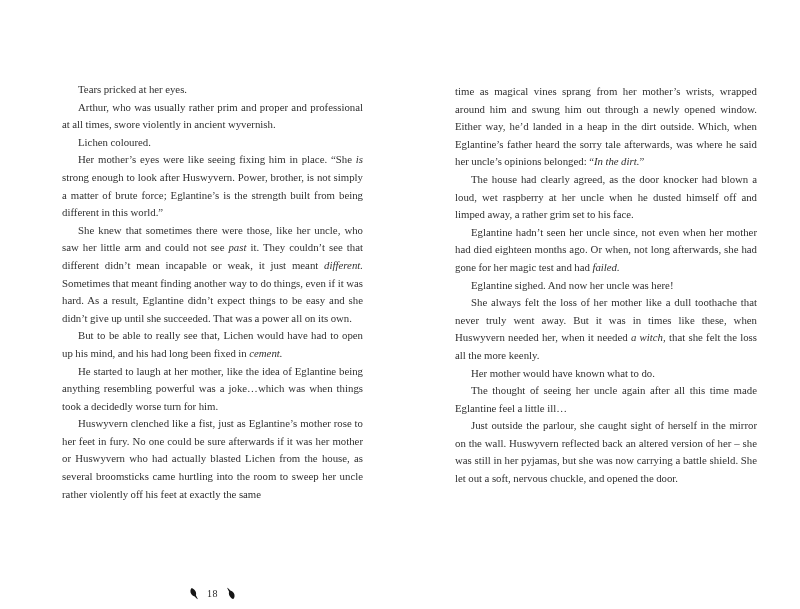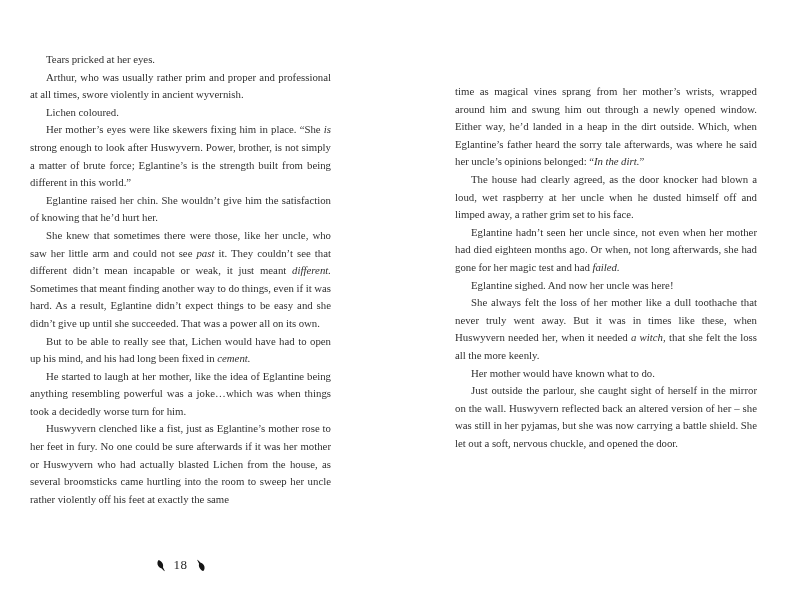--- a/index.html
+++ b/index.html
@@ -13,21 +13,21 @@
     position: relative;
     overflow: hidden;
     font-family: "Liberation Serif", "DejaVu Serif", serif;
     color: #303030;
   }
   .page {
     position: absolute;
     top: 51px;
     bottom: 0;
   }
-  #left-page  { left: 30px;  width: 301px; }
+  #left-page  { left: 62px;  width: 301px; margin-top: 30px; }
   #right-page { left: 455px; width: 302px; }
 
   .text-block {
     width: 100%;
   }
   p.para {
     margin: 0;
     font-size: 10.8px;
     line-height: 17.6px;
     text-align: justify;
@@ -42,43 +42,42 @@
     position: absolute;
     top: 506px;
     left: 0;
     width: 100%;
     display: flex;
     align-items: center;
     justify-content: center;
     gap: 8px;
   }
   .page-number {
-    font-size: 13px;
+    font-size: 10px;
     letter-spacing: 0.5px;
     color: #2a2a2a;
     font-family: Liberation Serif, serif;
   }
   .ornament {
     width: 10px;
     height: 13px;
     display: block;
   }
   .ornament.flip { transform: rotate(180deg); }
   .ornament path { fill: #161616; }
 </style>
 </head>
 <body>
 
 <div class="page" id="left-page">
   <div class="text-block">
       <p class="para"><span>Tears pricked at her eyes.</span></p>
       <p class="para"><span>Arthur, who was usually rather prim and proper and professional at all times, swore violently in ancient wyvernish.</span></p>
       <p class="para"><span>Lichen coloured.</span></p>
-      <p class="para"><span>Her mother’s eyes were like skewers fixing him in place. “She </span><em>is</em><span> strong enough to look after Huswyvern. Power, brother, is not simply a matter of brute force; Eglantine’s is the strength built from being different in this world.”</span></p>
-      <p class="para"><span>Eglantine raised her chin. She wouldn’t give him the satisfaction of knowing that he’d hurt her.</span></p>
+      <p class="para"><span>Her mother’s eyes were like seeing fixing him in place. “She </span><em>is</em><span> strong enough to look after Huswyvern. Power, brother, is not simply a matter of brute force; Eglantine’s is the strength built from being different in this world.”</span></p>
       <p class="para"><span>She knew that sometimes there were those, like her uncle, who saw her little arm and could not see </span><em>past</em><span> it. They couldn’t see that different didn’t mean incapable or weak, it just meant </span><em>different.</em><span> Sometimes that meant finding another way to do things, even if it was hard. As a result, Eglantine didn’t expect things to be easy and she didn’t give up until she succeeded. That was a power all on its own.</span></p>
       <p class="para"><span>But to be able to really see that, Lichen would have had to open up his mind, and his had long been fixed in </span><em>cement.</em></p>
       <p class="para"><span>He started to laugh at her mother, like the idea of Eglantine being anything resembling powerful was a joke…which was when things took a decidedly worse turn for him.</span></p>
       <p class="para"><span>Huswyvern clenched like a fist, just as Eglantine’s mother rose to her feet in fury. No one could be sure afterwards if it was her mother or Huswyvern who had actually blasted Lichen from the house, as several broomsticks came hurtling into the room to sweep her uncle rather violently off his feet at exactly the same</span></p>
     </div>
   <div class="page-footer">
     <svg class="ornament" viewBox="0 0 12 14" aria-hidden="true">
       <path d="M3.2,0.3 C1.4,2.1 1.2,5.2 2.7,7.5 C3.6,8.9 5,9.9 6.4,10.2 L9.8,13.7 C10.1,14 10.6,13.6 10.4,13.2 L8.3,9.1 C8.8,7.7 8.6,5.6 7.6,4 C6.6,2.2 5,0.8 3.2,0.3 Z"></path>
     </svg>
     <span class="page-number">18</span>
@@ -89,15 +88,16 @@
 </div>
 
 <div class="page" id="right-page">
   <div class="text-block">
       <p class="para no-indent"><span>time as magical vines sprang from her mother’s wrists, wrapped around him and swung him out through a newly opened window. Either way, he’d landed in a heap in the dirt outside. Which, when Eglantine’s father heard the sorry tale afterwards, was where he said her uncle’s opinions belonged: “</span><em>In the dirt.</em><span>”</span></p>
       <p class="para"><span>The house had clearly agreed, as the door knocker had blown a loud, wet raspberry at her uncle when he dusted himself off and limped away, a rather grim set to his face.</span></p>
       <p class="para"><span>Eglantine hadn’t seen her uncle since, not even when her mother had died eighteen months ago. Or when, not long afterwards, she had gone for her magic test and had </span><em>failed.</em></p>
       <p class="para"><span>Eglantine sighed. And now her uncle was here!</span></p>
       <p class="para"><span>She always felt the loss of her mother like a dull toothache that never truly went away. But it was in times like these, when Huswyvern needed her, when it needed </span><em>a witch</em><span>, that she felt the loss all the more keenly.</span></p>
       <p class="para"><span>Her mother would have known what to do.</span></p>
+      <p class="para"><span>The thought of seeing her uncle again after all this time made Eglantine feel a little ill…</span></p>
       <p class="para"><span>Just outside the parlour, she caught sight of herself in the mirror on the wall. Huswyvern reflected back an altered version of her – she was still in her pyjamas, but she was now carrying a battle shield. She let out a soft, nervous chuckle, and opened the door.</span></p>
     </div>
 </div>
 
 </body></html>

